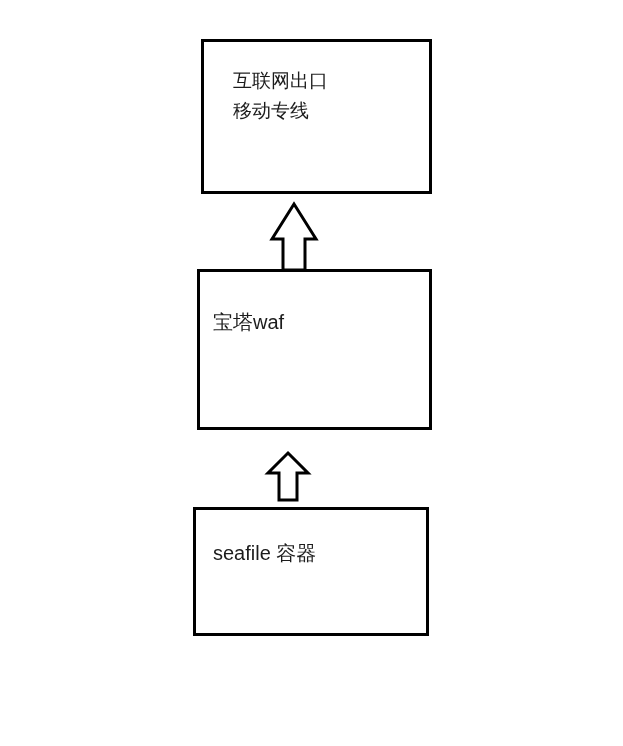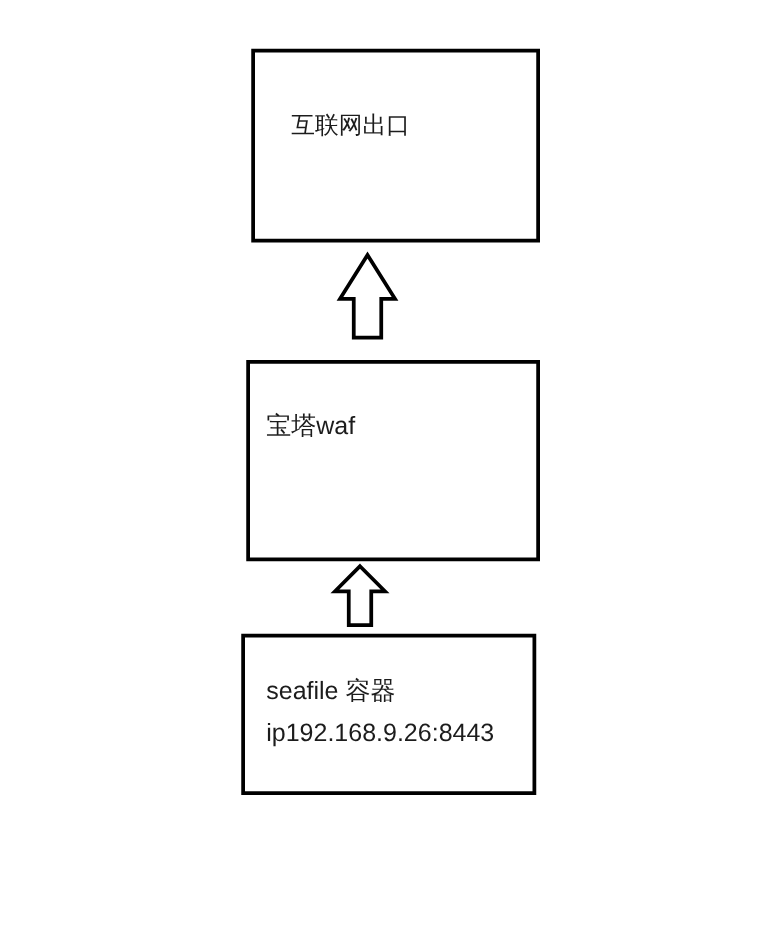--- a/index.html
+++ b/index.html
@@ -20,25 +20,25 @@
     position: absolute;
     background: #ffffff;
     border: 3px solid #000000;
     color: #1c1c1c;
   }
   .node .line { white-space: nowrap; }
 
   .node-internet {
     left: 201px; top: 39px;
     width: 231px; height: 155px;
-    padding: 44px 8px 0 29px;
+    padding: 24px 8px 0 29px;
     font-size: 19px; line-height: 30px;
   }
   .node-waf {
-    left: 197px; top: 288px;
+    left: 197px; top: 269px;
     width: 235px; height: 161px;
     padding: 34px 8px 0 13px;
     font-size: 20px; line-height: 32px;
   }
   .node-seafile {
     left: 193px; top: 507px;
     width: 236px; height: 129px;
     padding: 26px 8px 0 17px;
     font-size: 20px; line-height: 34px;
   }
@@ -53,32 +53,32 @@
   .arrow-1 { left: 264px; top: 200px; }
   .arrow-2 { left: 262px; top: 448px; }
 </style>
 </head>
 <body>
 
 <div class="canvas">
 
   <div class="node node-internet">
     <div class="line">互联网出口</div>
+    <div class="line">移动专线</div>
   </div>
 
   <svg class="arrow arrow-1" width="60" height="74" viewBox="0 0 60 74" aria-hidden="true">
     <polygon points="30,4 52,39 41,39 41,70 19,70 19,39 8,39"></polygon>
   </svg>
 
   <div class="node node-waf">
     <div class="line">宝塔waf</div>
   </div>
 
   <svg class="arrow arrow-2" width="52" height="56" viewBox="0 0 52 56" aria-hidden="true">
     <polygon points="26,5 46,25 35,25 35,52 17,52 17,25 6,25"></polygon>
   </svg>
 
   <div class="node node-seafile">
     <div class="line">seafile 容器</div>
-    <div class="line">ip192.168.9.26:8443</div>
   </div>
 
 </div>
 
 </body></html>

